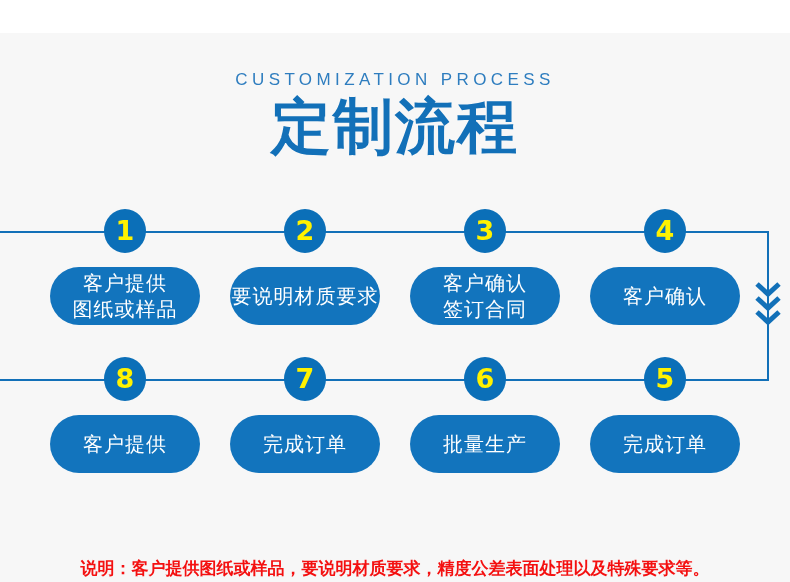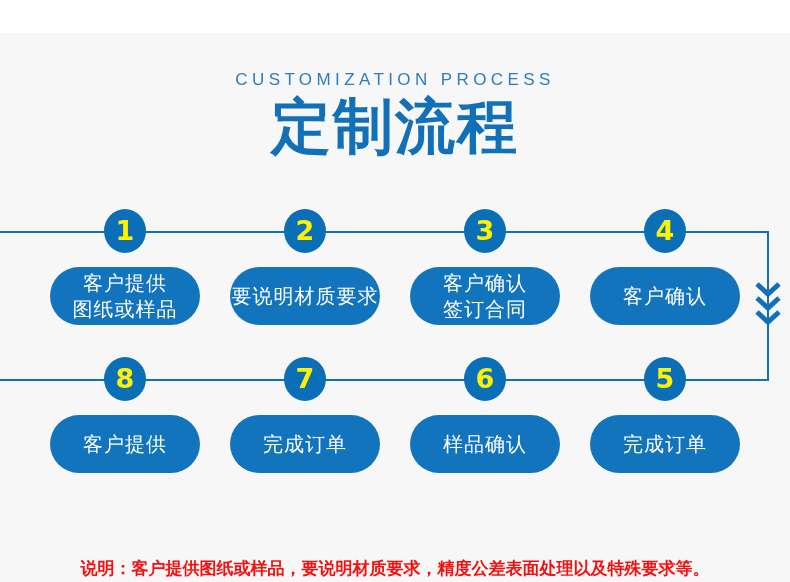--- a/index.html
+++ b/index.html
@@ -214,21 +214,21 @@
       <div class="pill">客户提供</div>
     </div>
 
     <div class="step" style="left:215px;">
       <div class="badge">7</div>
       <div class="pill">完成订单</div>
     </div>
 
     <div class="step" style="left:395px;">
       <div class="badge">6</div>
-      <div class="pill">样品确认</div>
+      <div class="pill">批量生产</div>
     </div>
 
     <div class="step" style="left:575px;">
       <div class="badge">5</div>
       <div class="pill">完成订单</div>
     </div>
 
   </div>
 
   <div id="footer-note">说明：客户提供图纸或样品，要说明材质要求，精度公差表面处理以及特殊要求等。</div>

